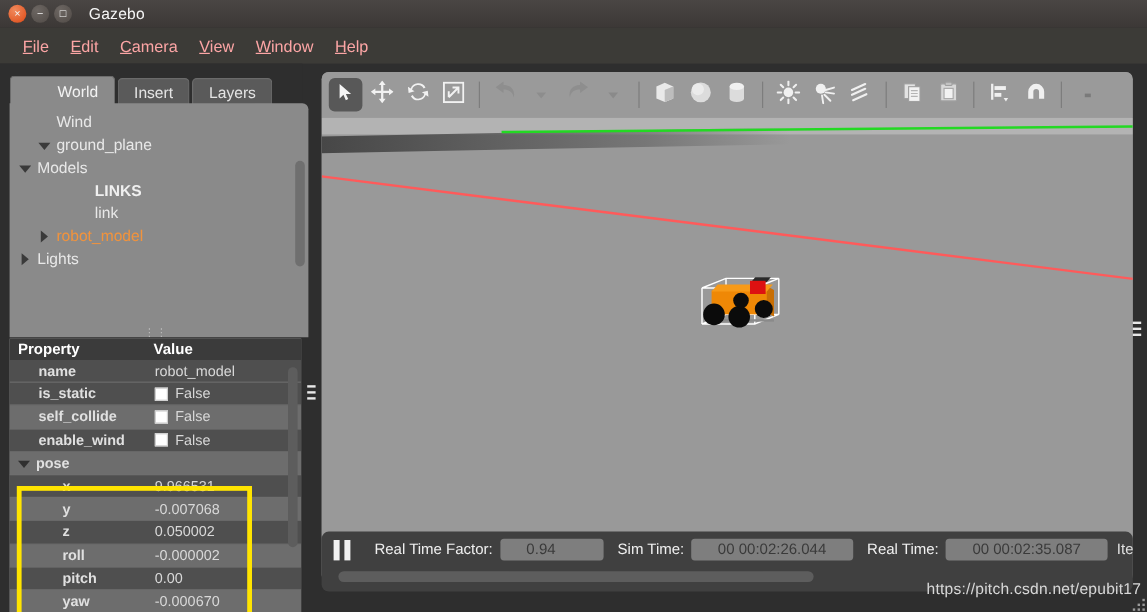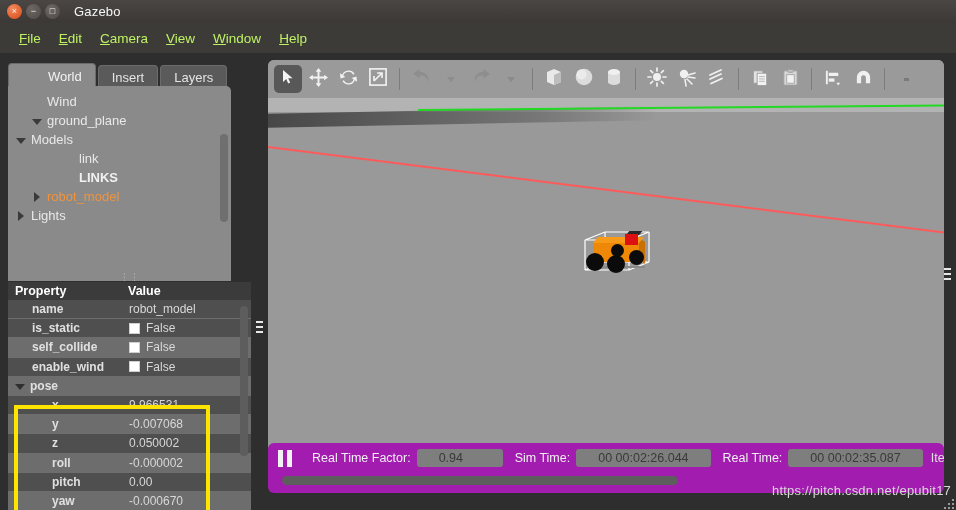--- a/index.html
+++ b/index.html
@@ -25,35 +25,35 @@
   .wb-min   { background: radial-gradient(circle at 35% 30%, #6d6763, #504a46); }
   .wb-max   { background: radial-gradient(circle at 35% 30%, #6d6763, #504a46); }
   #win-title { margin-left: 14px; color: #f6f6f6; font-size: 13px; font-weight: normal;
                letter-spacing: .2px; }
 
   
   #menubar {
     position: absolute; left: 0; top: 23px; width: 956px; height: 30px;
     background: #3c3b37; display: flex; align-items: center; padding-left: 10px;
   }
-  .menu-item { color: #bef264; font-size: 13.5px; padding: 3px 9px; cursor: default; }
+  .menu-item { color: #fca5a5; font-size: 13.5px; padding: 3px 9px; cursor: default; }
   .menu-item u { text-decoration: underline; }
 
   
   #leftpanel { position: absolute; left: 0; top: 53px; width: 252px; height: 457px;
                background: #2e2e2e; }
   #tabbar { position: absolute; left: 8px; top: 10px; height: 25px; display: flex; align-items: flex-end; }
   .tab { height: 23px; padding: 0 13px; display: flex; align-items: center;
          font-size: 13px; color: #e4e4e4; background: #5a5a5a;
          border-top-left-radius: 4px; border-top-right-radius: 4px;
          border: 1px solid #6b6b6b; border-bottom: none; margin-right: 2px; }
   .tab.active { background: #8a8a8a; height: 25px; color: #f3f3f3; padding-left: 39px; }
 
   #treebox {
-    position: absolute; left: 8px; top: 33px; width: 223px; height: 195px;
+    position: absolute; left: 8px; top: 33px; width: 249px; height: 195px;
     background: #8a8a8a; border-top-right-radius: 5px; overflow: hidden;
   }
   .tree-row { height: 19px; display: flex; align-items: center; font-size: 13px;
               color: #e8e8e8; white-space: nowrap; }
   .tw-arrow { width: 10px; height: 10px; display: inline-block; position: relative; flex: none; }
   .tw-arrow.down::before { content: ""; position: absolute; left: 0; top: 3px;
       border-left: 5px solid transparent; border-right: 5px solid transparent;
       border-top: 6px solid #3a3a3a; }
   .tw-arrow.right::before { content: ""; position: absolute; left: 2px; top: 0;
       border-top: 5px solid transparent; border-bottom: 5px solid transparent;
@@ -140,21 +140,21 @@
               background: #f79a18; transform: skewX(-40deg); transform-origin: bottom left; }
   #body-side { position: absolute; left: 56px; top: 13px; width: 10px; height: 22px;
                background: #c96f04; transform: skewY(28deg); }
   #sensor { position: absolute; left: 46px; top: 8px; width: 13px; height: 11px; background: #dd1111; }
   #sensor-top { position: absolute; left: 47px; top: 5px; width: 13px; height: 4px; background: #2a2a2a;
                 transform: skewX(-40deg); transform-origin: bottom left; }
   #axleline { position: absolute; left: 10px; top: 40px; width: 56px; height: 2px; background: #8a8a8a; }
 
   
   #statuspanel { position: absolute; left: 268px; top: 443px; width: 676px; height: 50px;
-                 background: #a21caf; border-radius: 6px; overflow: hidden; }
+                 background: #404040; border-radius: 6px; overflow: hidden; }
   #statusrow { position: absolute; left: 0; top: 0; width: 676px; height: 30px;
                display: flex; align-items: center; padding-left: 10px; }
   #pausebtn { width: 18px; height: 17px; display: flex; gap: 4px; align-items: center; }
   #pausebtn i { display: block; width: 5px; height: 17px; background: #f2f2f2; }
   .sdot { width: 4px; height: 4px; background: #6f6f6f; margin: 6px 0 0 8px; }
   .slabel { color: #f0f0f0; font-size: 12.5px; margin-left: 12px; white-space: nowrap; }
   .sfield { background: #7e7e7e; color: #3a3a3a; font-size: 12.5px; border-radius: 3px;
             padding: 2px 22px; margin-left: 6px; white-space: nowrap; }
   .sfield.wide { min-width: 86px; }
   .strunc { color: #e0e0e0; font-size: 12.5px; margin-left: 8px; }
@@ -207,25 +207,25 @@
           <div class="tree-row" style="padding-left: 24px;">
             <span class="tw-arrow down"></span>
             <span class="tree-label">ground_plane</span>
           </div>
           <div class="tree-row" style="padding-left: 8px;">
             <span class="tw-arrow down"></span>
             <span class="tree-label">Models</span>
           </div>
           <div class="tree-row" style="padding-left: 56px;">
             <span class="tw-arrow none"></span>
-            <span class="tree-label">link</span>
+            <span class="tree-label bold">LINKS</span>
           </div>
           <div class="tree-row" style="padding-left: 56px;">
             <span class="tw-arrow none"></span>
-            <span class="tree-label bold">LINKS</span>
+            <span class="tree-label">link</span>
           </div>
           <div class="tree-row" style="padding-left: 24px;">
             <span class="tw-arrow right"></span>
             <span class="tree-label sel">robot_model</span>
           </div>
           <div class="tree-row" style="padding-left: 8px;">
             <span class="tw-arrow right"></span>
             <span class="tree-label">Lights</span>
           </div>
         </div>

